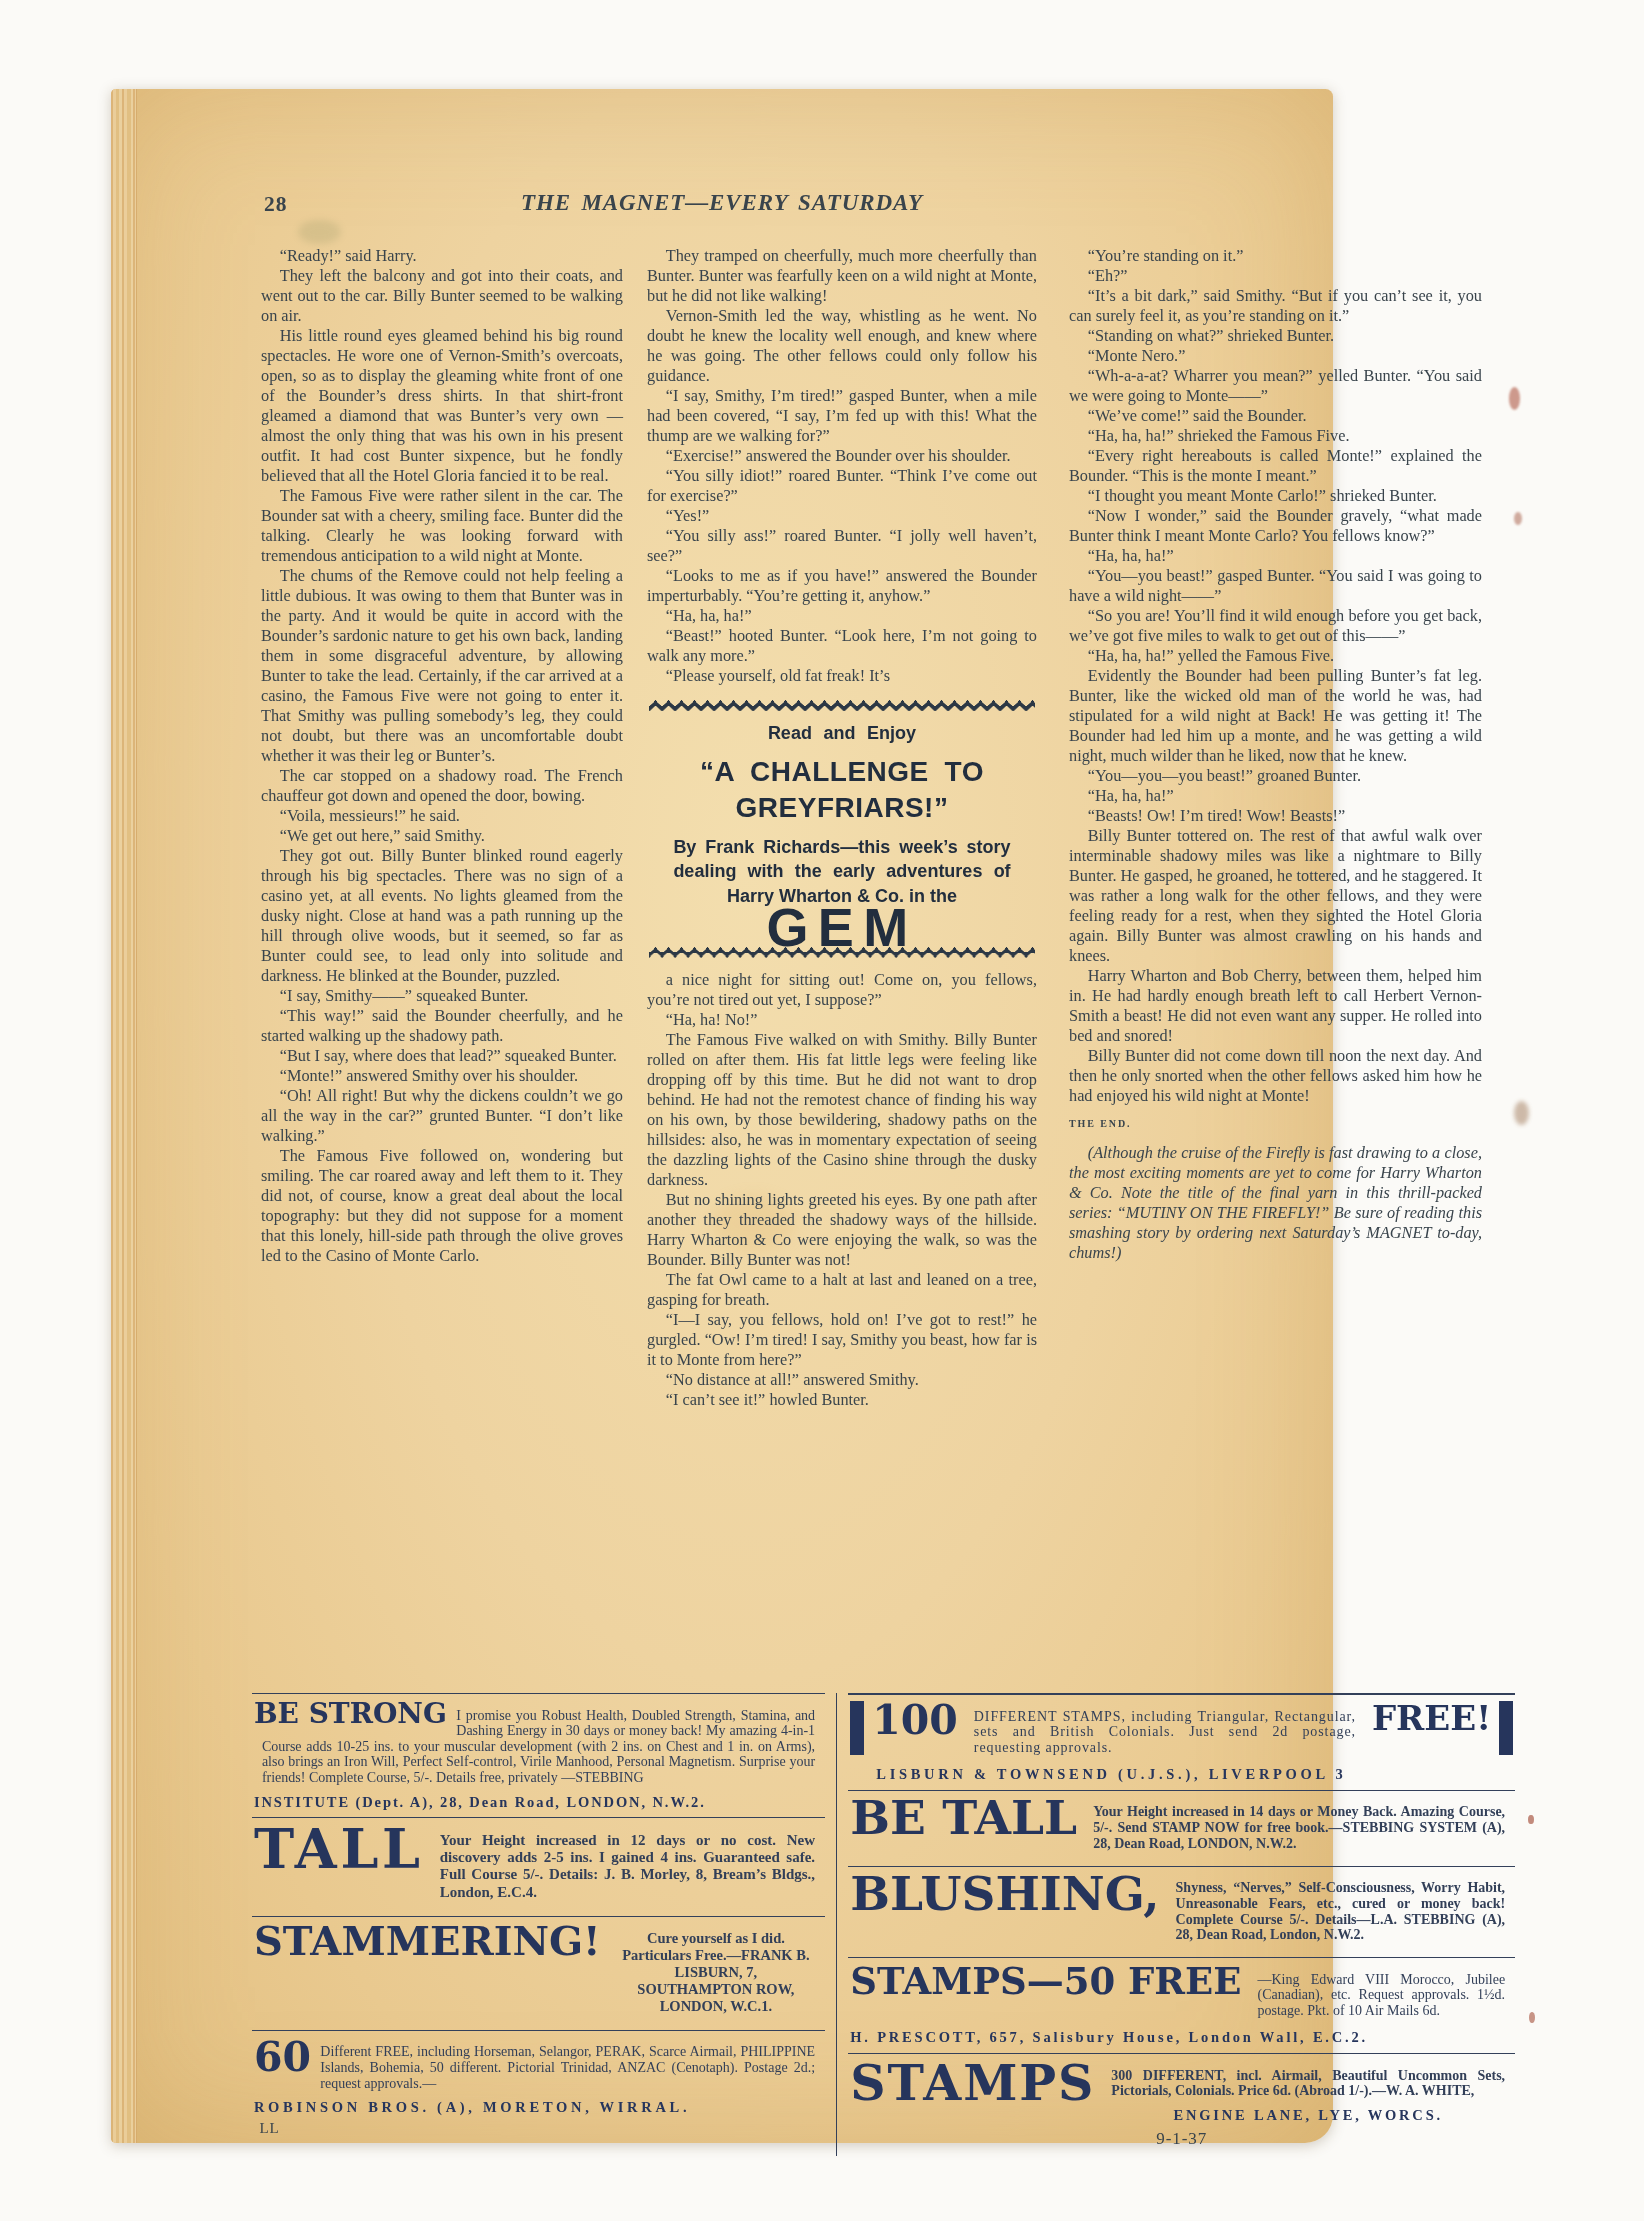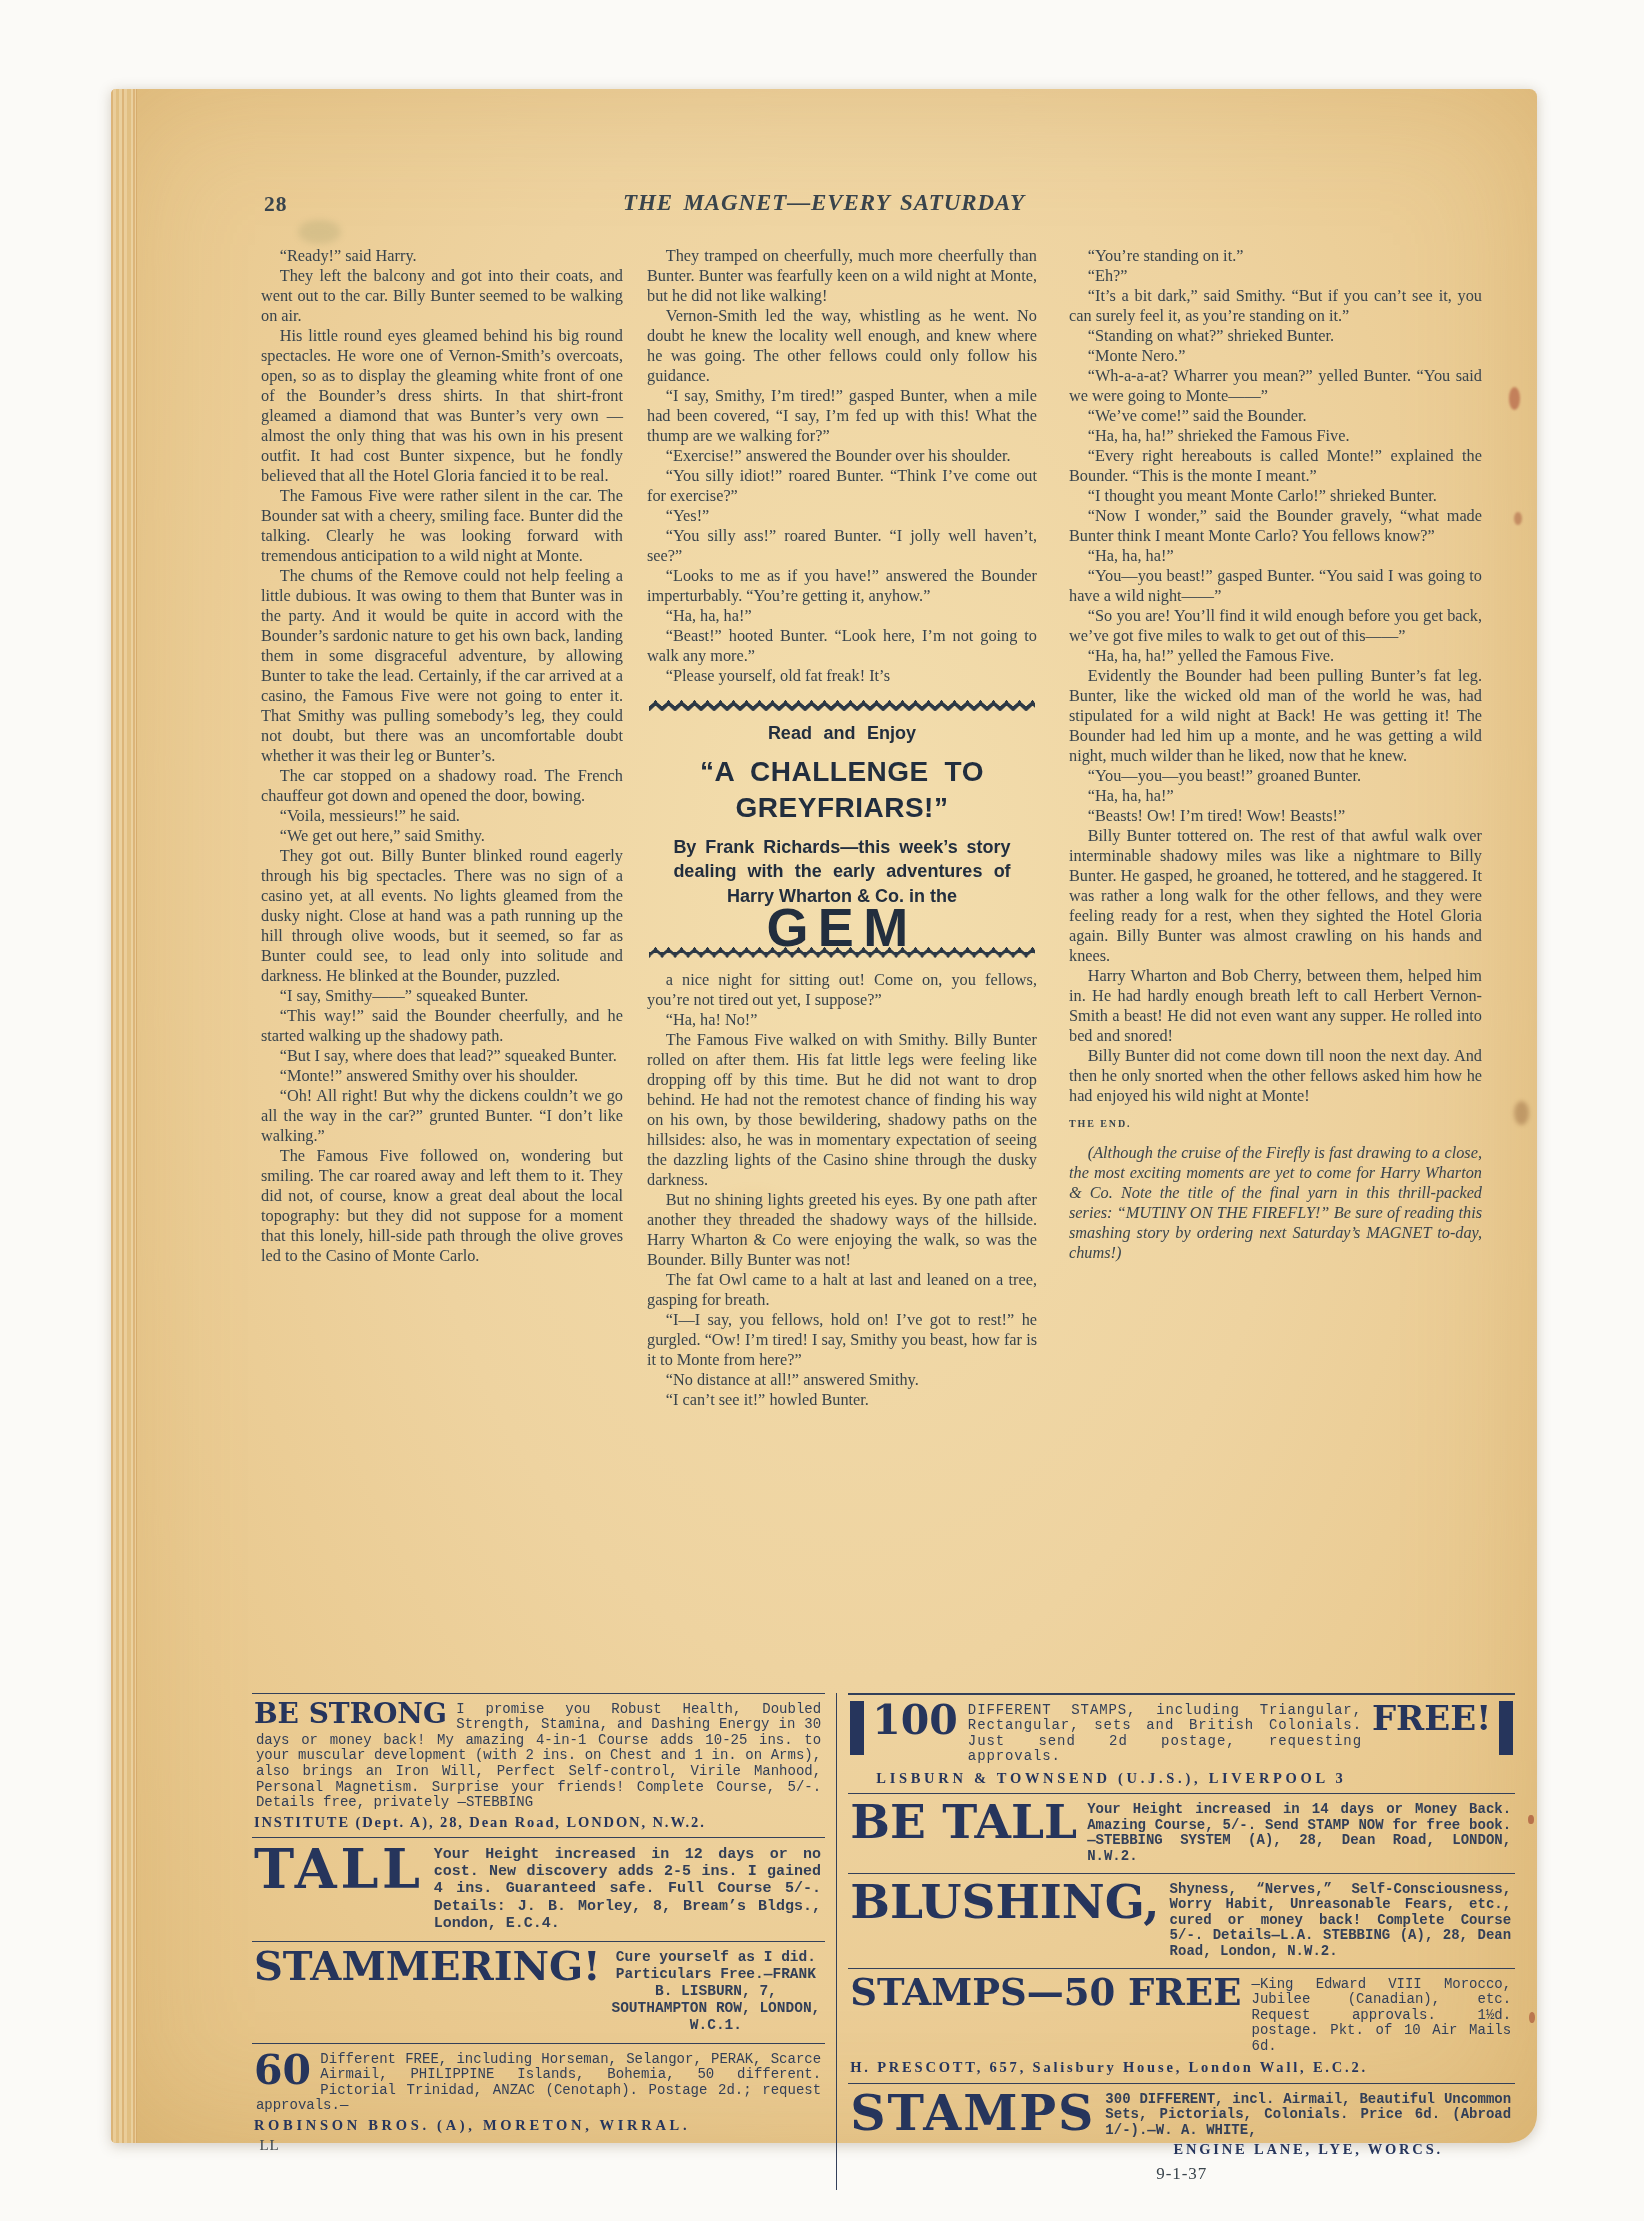--- a/index.html
+++ b/index.html
@@ -3,21 +3,21 @@
 <meta charset="utf-8">
 <style>
   html,body{margin:0;padding:0;}
   body{
     width:1644px;height:2221px;
     background:#fbfaf7;
     font-family:"Liberation Serif","DejaVu Serif",serif;
     position:relative;overflow:hidden;
   }
   .paper{
-    position:absolute;left:111px;top:89px;width:1426px;height:2054px;
+    position:absolute;left:111px;top:89px;width:1222px;height:2054px;
     background:radial-gradient(ellipse at 52% 38%, #f3deae 0%, #eed3a0 45%, #e9c98f 75%, #e2bf80 100%);
     box-shadow:0 2.8px 13px rgba(90,70,40,.25), inset 0 0 131px rgba(185,135,60,.28);
     border-radius:4.7px 7.5px 28px 4.7px;
   }
   .deckle{
     position:absolute;left:0;top:0;bottom:0;width:25px;
     background:repeating-linear-gradient(90deg,#dcb478 0 1.9px,#ecd09e 1.9px 4.7px,#e2c083 4.7px 8.4px,#ecd3a2 8.4px 11.2px);
     border-right:0.9px solid #d6ab6c;opacity:.9;
     border-radius:4.7px 0 0 4.7px;
   }
@@ -48,21 +48,21 @@
   .gem-brand{font-size:54px;font-weight:bold;letter-spacing:9.4px;margin-top:9.4px;}
   .the-end{text-align:left;font-weight:bold;font-size:10px;letter-spacing:1.9px;margin-top:7.5px;}
   .postscript{font-style:italic;margin-top:9.4px;text-indent:1.15em;}
   
   .ads{position:absolute;left:141px;top:1604px;width:1263px;color:#2e3c55;display:flex;}
   .ads-left{width:573px;border-right:1.9px solid #33405a;padding-right:11.2px;}
   .ads-right{flex:1;padding-left:11.2px;}
   .ad-row{border-top:1.9px solid #33405a;padding:5.6px 1.9px 6.6px 1.9px;overflow:hidden;}
   .ads-left .ad-row:last-child{border-bottom:none;}
   .ad-display{font-family:"DejaVu Serif",serif;font-weight:bold;color:#26355c;line-height:.95;}
-  .ad-copy{font-size:14px;line-height:15.6px;text-align:justify;margin:2px;color:#323f58;font-family:Liberation Mono, monospace;}
+  .ad-copy{font-size:14px;line-height:15.6px;text-align:justify;margin:8px;color:#323f58;}
   .ad-address{font-weight:bold;letter-spacing:1.9px;font-size:14.5px;margin-top:2.8px;color:#26355c;}
   .flexrow{display:flex;align-items:flex-start;gap:8px;}
   .bar{background:#26355c;width:14px;height:54px;flex:0 0 auto;}
   .free-display{font-family:"DejaVu Serif",serif;font-weight:bold;font-size:34px;color:#26355c;line-height:1;flex:0 0 auto;}
   .mark-ll{font-size:15px;letter-spacing:0.9px;margin:3.7px 0 0 5.6px;color:#39444c;}
   .ad-date{text-align:center;font-size:17px;margin-top:5.6px;letter-spacing:0.9px;color:#39444c;}
   .bold{font-weight:bold;}
 </style>
 </head>
 <body>

